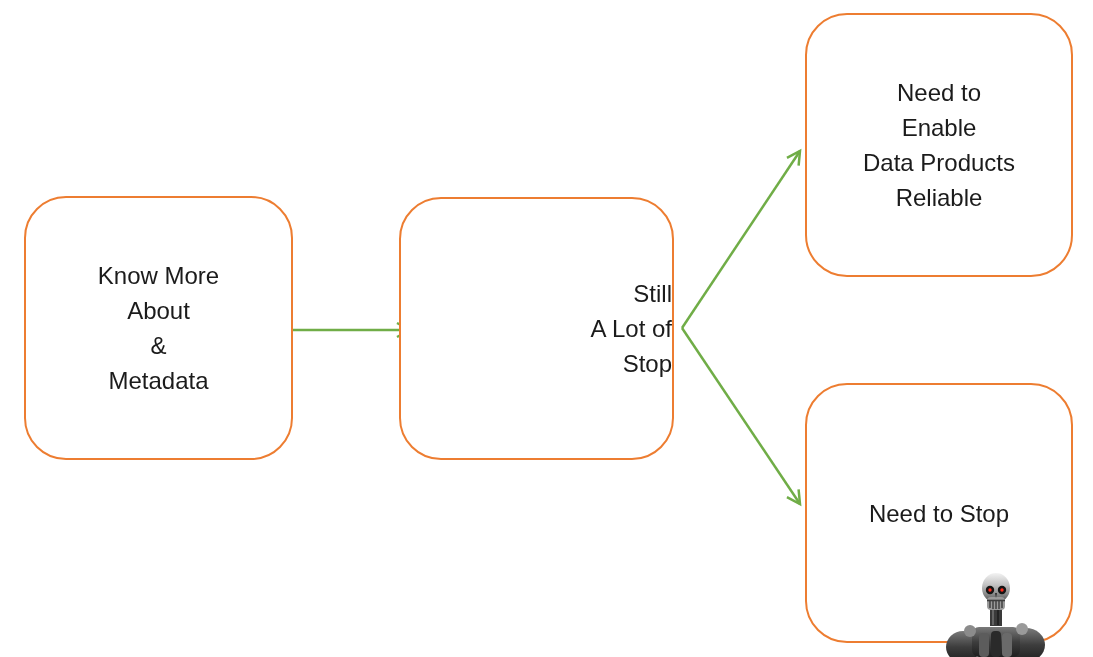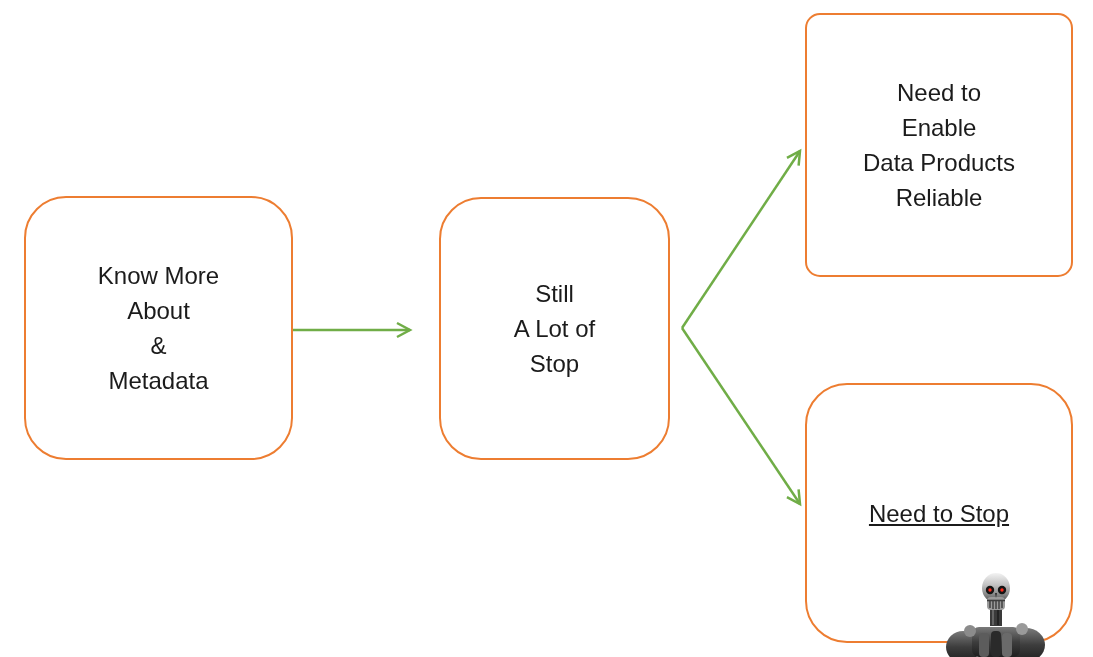--- a/index.html
+++ b/index.html
@@ -26,23 +26,23 @@
     background: #ffffff;
     display: flex;
     flex-direction: column;
     justify-content: center;
     align-items: center;
     text-align: center;
     font-size: 24px;
     line-height: 35px;
   }
   #box-know-more { left: 24px;  top: 196px; width: 269px; height: 264px; justify-content: center; }
-  #box-gaps      { left: 439px; top: 197px; width: 231px; height: 263px; }
-  #box-enable    { left: 805px; top: 13px;  width: 268px; height: 264px; border-radius: 15px; }
-  #box-skynet    { left: 805px; top: 383px; width: 268px; height: 260px; text-decoration: underline; }
+  #box-gaps      { left: 399px; top: 197px; width: 275px; height: 263px; align-items: flex-end; }
+  #box-enable    { left: 805px; top: 13px;  width: 268px; height: 264px; }
+  #box-skynet    { left: 805px; top: 383px; width: 268px; height: 260px; }
 
   .misspelled {
     text-decoration-line: underline;
     text-decoration-style: wavy;
     text-decoration-color: var(--squiggle);
     text-decoration-thickness: 1px;
     text-underline-offset: 4px;
   }
 
   svg.arrows {

